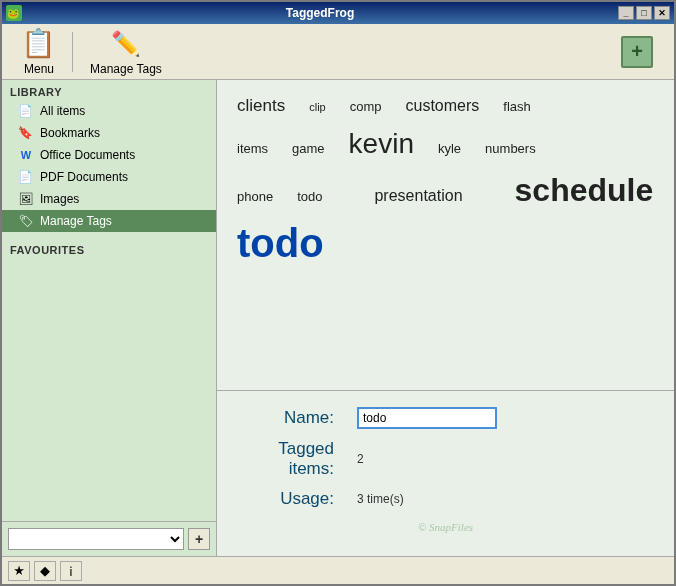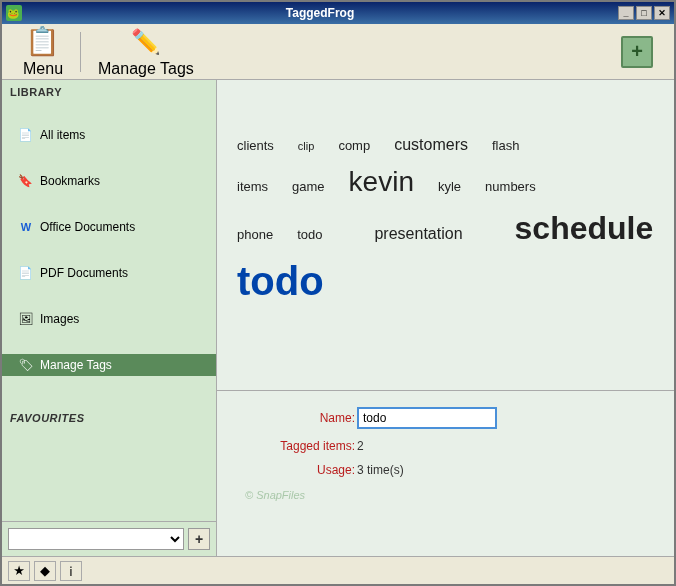--- a/index.html
+++ b/index.html
@@ -111,41 +111,40 @@
     }
 
     .toolbar-separator {
       width: 1px;
       height: 40px;
       background: #aaa;
       margin: 0 4px;
     }
 
     .toolbar-label {
-      font-size: 16px;
+      font-size: 12px;
       color: #000;
       margin-top: 2px;
     }
 
     
     .main-content {
       display: flex;
       flex: 1;
       overflow: hidden;
     }
 
     
     .sidebar {
       width: 215px;
       background: #d4e8d0;
       border-right: 1px solid #aaa;
       display: flex;
       flex-direction: column;
       flex-shrink: 0;
-      gap: 24px;
     }
 
     .sidebar-section-label {
       font-size: 11px;
       font-weight: bold;
       color: #333;
       padding: 6px 8px 2px 8px;
       text-transform: uppercase;
       letter-spacing: 0.5px;
     }
@@ -248,23 +247,23 @@
 
     .detail-row {
       display: flex;
       align-items: center;
       margin-bottom: 10px;
     }
 
     .detail-label {
       text-align: right;
       width: 120px;
-      font-size: 12px;
-      color: #b91c1c;
-      padding-right: 2px;
+      font-size: 17px;
+      color: #0c4a6e;
+      padding-right: 23px;
       font-weight: normal;
     }
 
     .detail-value {
       font-size: 12px;
       color: #333;
     }
 
     .detail-input {
       width: 140px;
@@ -281,25 +280,26 @@
       border: 1px solid #999;
       padding: 3px 16px;
       font-size: 12px;
       cursor: pointer;
       border-radius: 2px;
       margin-left: 340px;
       margin-top: 8px;
     }
 
     .watermark {
-      text-align: left;
+      text-align: center;
       font-size: 11px;
       color: #aac8aa;
       padding: 2px 8px;
       font-style: italic;
+      font-family: Liberation Serif, serif;
     }
 
     
     .statusbar {
       height: 28px;
       background: #ece9d8;
       border-top: 1px solid #aaa;
       display: flex;
       align-items: center;
       padding: 0 6px;
@@ -393,38 +393,38 @@
       </div>
       <div class="sidebar-item">
         <div class="sidebar-item-icon">🖼</div>
         <span>Images</span>
       </div>
       <div class="sidebar-item active">
         <div class="sidebar-item-icon">🏷</div>
         <span>Manage Tags</span>
       </div>
 
-      <div class="sidebar-section-label" style="margin-top: 6px; font-style: italic;">FAVOURITES</div>
+      <div class="sidebar-section-label" style="margin-top: 6px;">FAVOURITES</div>
 
       <div style="flex:1;"></div>
 
       <div class="sidebar-bottom">
         <select class="sidebar-dropdown">
           <option></option>
         </select>
         <div class="sidebar-add-btn">+</div>
       </div>
     </div>
 
     <div class="tags-panel">
 
       <div class="tags-cloud">
 
         <div class="tags-row">
-          <span class="tag" style="font-size:13px;margin-top:42px;">clients</span>
+          <span class="tag" style="font-size:17px;">clients</span>
           <span class="tag" style="font-size:11px;">clip</span>
           <span class="tag" style="font-size:13px;">comp</span>
           <span class="tag" style="font-size:16px;">customers</span>
           <span class="tag" style="font-size:13px;">flash</span>
         </div>
 
         <div class="tags-row">
           <span class="tag" style="font-size:13px;">items</span>
           <span class="tag" style="font-size:13px;">game</span>
           <span class="tag" style="font-size:28px; font-weight:normal;">kevin</span>

